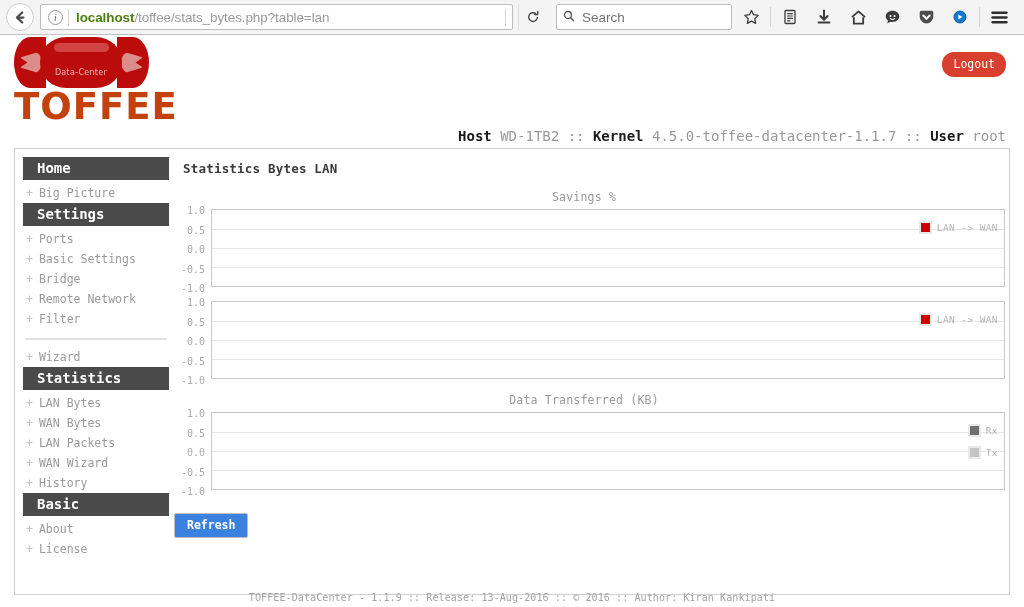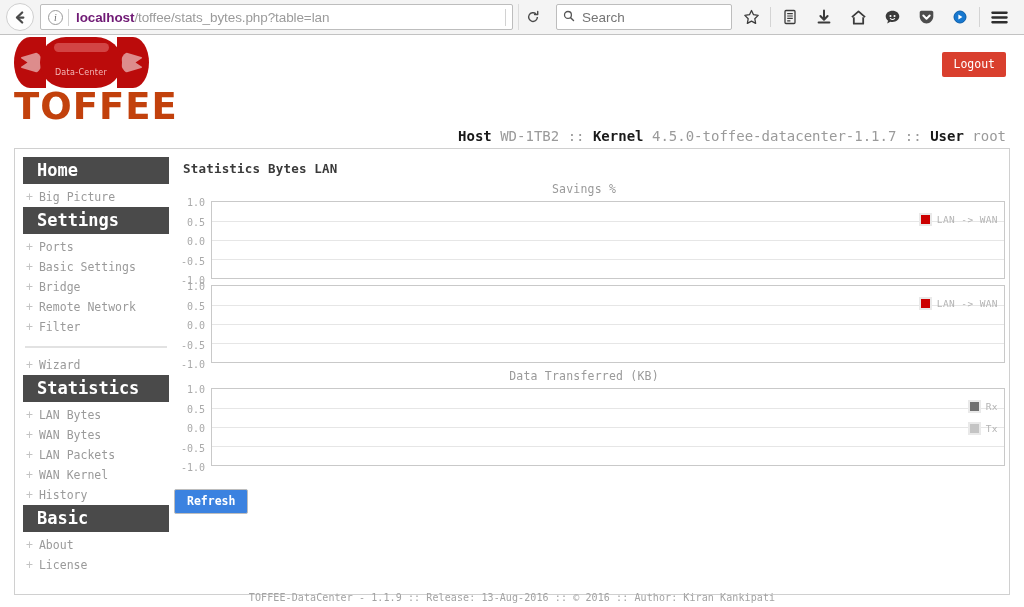--- a/index.html
+++ b/index.html
@@ -57,21 +57,21 @@
   .url-sep {
     width: 1px; height: 17px; background: #d2d2d2; margin-right: 7px;
   }
   #url-text {
     font-size: 13.5px;
     color: #9b9b9b;
     white-space: nowrap;
     overflow: hidden;
     letter-spacing: -0.1px;
   }
-  #url-text b { color: #701a75; font-weight: 700; }
+  #url-text b { color: #4d7c0f; font-weight: 700; }
   .url-right-sep {
     position: absolute; right: 6px; top: 4px;
     width: 1px; height: 17px; background: #d2d2d2;
   }
   #reload-btn {
     width: 28px; height: 26px;
     display: flex; align-items: center; justify-content: center;
     color: #4a4a4a; font-size: 15px;
     border-left: 1px solid #dcdcdc;
     margin-left: 1px;
@@ -161,21 +161,21 @@
     margin-top: -1px;
     text-align: right;
   }
   #logout-btn {
     position: absolute; right: 18px; top: 17px;
     background: #d93f2e;
     color: #fff;
     font-family: "DejaVu Sans Mono", monospace;
     font-size: 11.5px;
     padding: 5px 11px 6px;
-    border-radius: 2px;
+    border-radius: 12px;
     cursor: pointer;
   }
   #hostline {
     position: absolute; right: 18px; top: 93px;
     font-family: "DejaVu Sans Mono", monospace;
     font-size: 14px;
     color: #9a9a9a;
     white-space: nowrap;
   }
   #hostline b { color: #1a1a1a; font-weight: 700; }
@@ -191,21 +191,21 @@
 
   
   #sidebar {
     position: absolute; left: 8px; top: 8px;
     width: 146px;
     font-family: "DejaVu Sans Mono", monospace;
   }
   .nav-section {
     background: #4a4a4a;
     color: #fff;
-    font-size: 17px;
+    font-size: 14px;
     font-weight: 700;
     padding: 3px 0 4px 14px;
     margin-bottom: 3px;
   }
   .nav-item {
     font-size: 11.5px;
     color: #9a9a9a;
     padding: 3px 0 3px 3px;
     white-space: nowrap;
     cursor: pointer;
@@ -220,21 +220,21 @@
   #content { position: absolute; left: 156px; top: 8px; right: 4px; bottom: 4px; }
   #page-title {
     font-family: "DejaVu Sans Mono", monospace;
     font-size: 12.5px;
     font-weight: 700;
     color: #3a3a3a;
     margin: 4px 0 0 12px;
     letter-spacing: .2px;
   }
 
-  .chart-block { position: relative; margin-top: 6px; }
+  .chart-block { position: relative; margin-top: 14px; }
   .chart-title {
     text-align: center;
     font-family: "DejaVu Sans Mono", monospace;
     font-size: 11.5px;
     color: #9a9a9a;
     margin-left: -8px;
     margin-bottom: 5px;
     letter-spacing: .2px;
   }
   .chart-row { display: flex; }
@@ -432,21 +432,21 @@
         <div class="nav-item"><span class="plus">+</span><span>Basic Settings</span></div>
         <div class="nav-item"><span class="plus">+</span><span>Bridge</span></div>
         <div class="nav-item"><span class="plus">+</span><span>Remote Network</span></div>
         <div class="nav-item"><span class="plus">+</span><span>Filter</span></div>
         <div class="nav-divider"></div>
         <div class="nav-item"><span class="plus">+</span><span>Wizard</span></div>
         <div class="nav-section">Statistics</div>
         <div class="nav-item"><span class="plus">+</span><span>LAN Bytes</span></div>
         <div class="nav-item"><span class="plus">+</span><span>WAN Bytes</span></div>
         <div class="nav-item"><span class="plus">+</span><span>LAN Packets</span></div>
-        <div class="nav-item"><span class="plus">+</span><span>WAN Kernel</span></div>
+        <div class="nav-item"><span class="plus">+</span><span>WAN Wizard</span></div>
         <div class="nav-item"><span class="plus">+</span><span>History</span></div>
         <div class="nav-section">Basic</div>
         <div class="nav-item"><span class="plus">+</span><span>About</span></div>
         <div class="nav-item"><span class="plus">+</span><span>License</span></div>
       </div>
 
     <div id="content">
       <div id="page-title">Statistics Bytes LAN</div>
       <div id="charts">
           <div class="chart-block">

